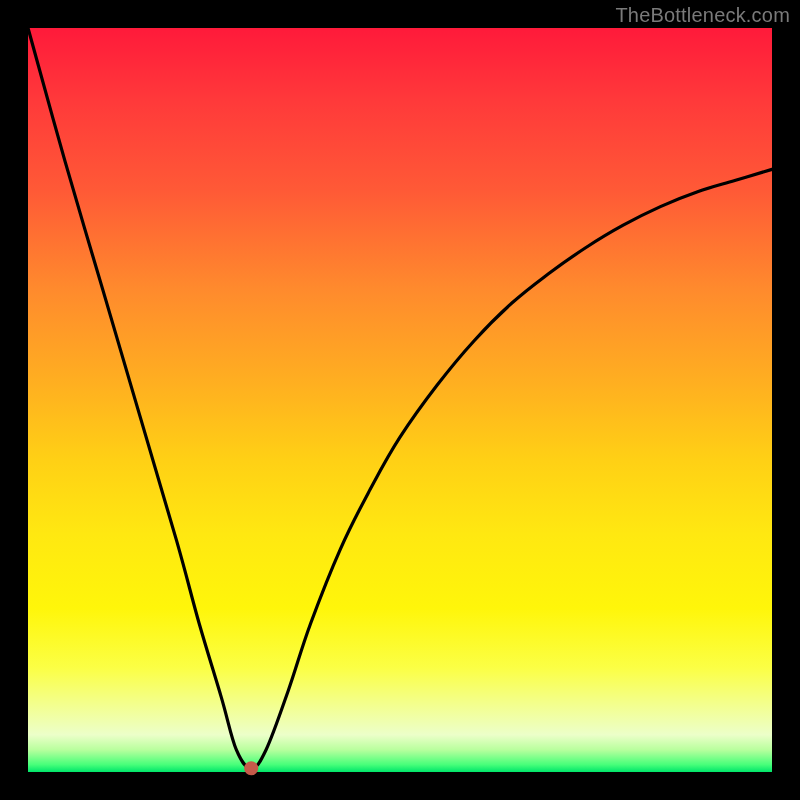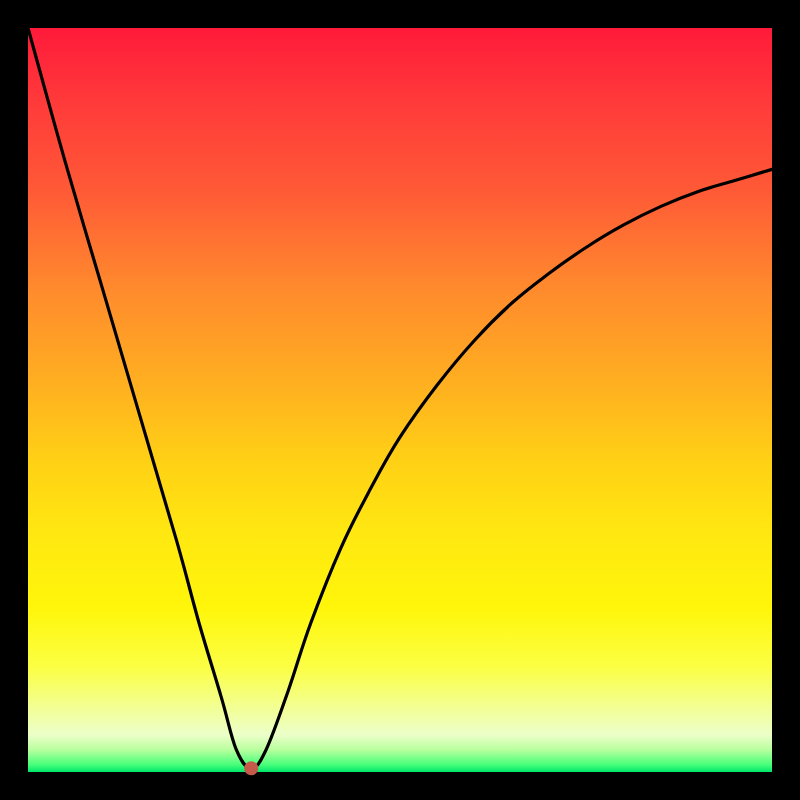--- a/index.html
+++ b/index.html
@@ -73,13 +73,14 @@
 </head>
 <body>
 
 <div class="frame">
   <div class="plot">
     <svg class="curve" viewBox="0 0 744 744" preserveAspectRatio="none">
       <path id="curve-path" d="M 0.0 0.0 C 6.7 24.1, 23.8 87.0, 37.2 133.9 C 50.6 180.8, 61.0 214.9, 74.4 260.4 C 87.8 305.9, 98.2 341.3, 111.6 386.9 C 125.0 432.4, 138.1 475.9, 148.8 513.4 C 159.5 550.9, 163.1 567.1, 171.1 595.2 C 179.2 623.3, 186.7 646.8, 193.4 669.6 C 200.1 692.4, 203.0 709.0, 208.3 721.7 C 213.7 734.4, 217.8 740.3, 223.2 740.3 C 228.6 740.3, 231.4 735.7, 238.1 721.7 C 244.8 707.6, 252.4 684.9, 260.4 662.2 C 268.4 639.4, 273.3 620.6, 282.7 595.2 C 292.1 569.8, 301.8 544.9, 312.5 520.8 C 323.2 496.7, 331.5 481.4, 342.2 461.3 C 353.0 441.2, 359.9 427.9, 372.0 409.2 C 384.1 390.5, 395.8 374.5, 409.2 357.1 C 422.6 339.7, 433.0 327.2, 446.4 312.5 C 459.8 297.7, 470.2 287.3, 483.6 275.3 C 497.0 263.2, 507.4 255.6, 520.8 245.5 C 534.2 235.5, 544.6 228.2, 558.0 219.5 C 571.4 210.8, 581.8 204.5, 595.2 197.2 C 608.6 189.8, 619.0 184.6, 632.4 178.6 C 645.8 172.5, 656.2 168.4, 669.6 163.7 C 683.0 159.0, 693.4 156.5, 706.8 152.5 C 720.2 148.5, 737.3 143.4, 744.0 141.4"></path>
       <circle id="marker-dot" class="marker" r="7" cx="223.2" cy="740.3"></circle>
     </svg>
   </div>
+  <div class="watermark">TheBottleneck.com</div>
 </div>
 
 </body></html>

